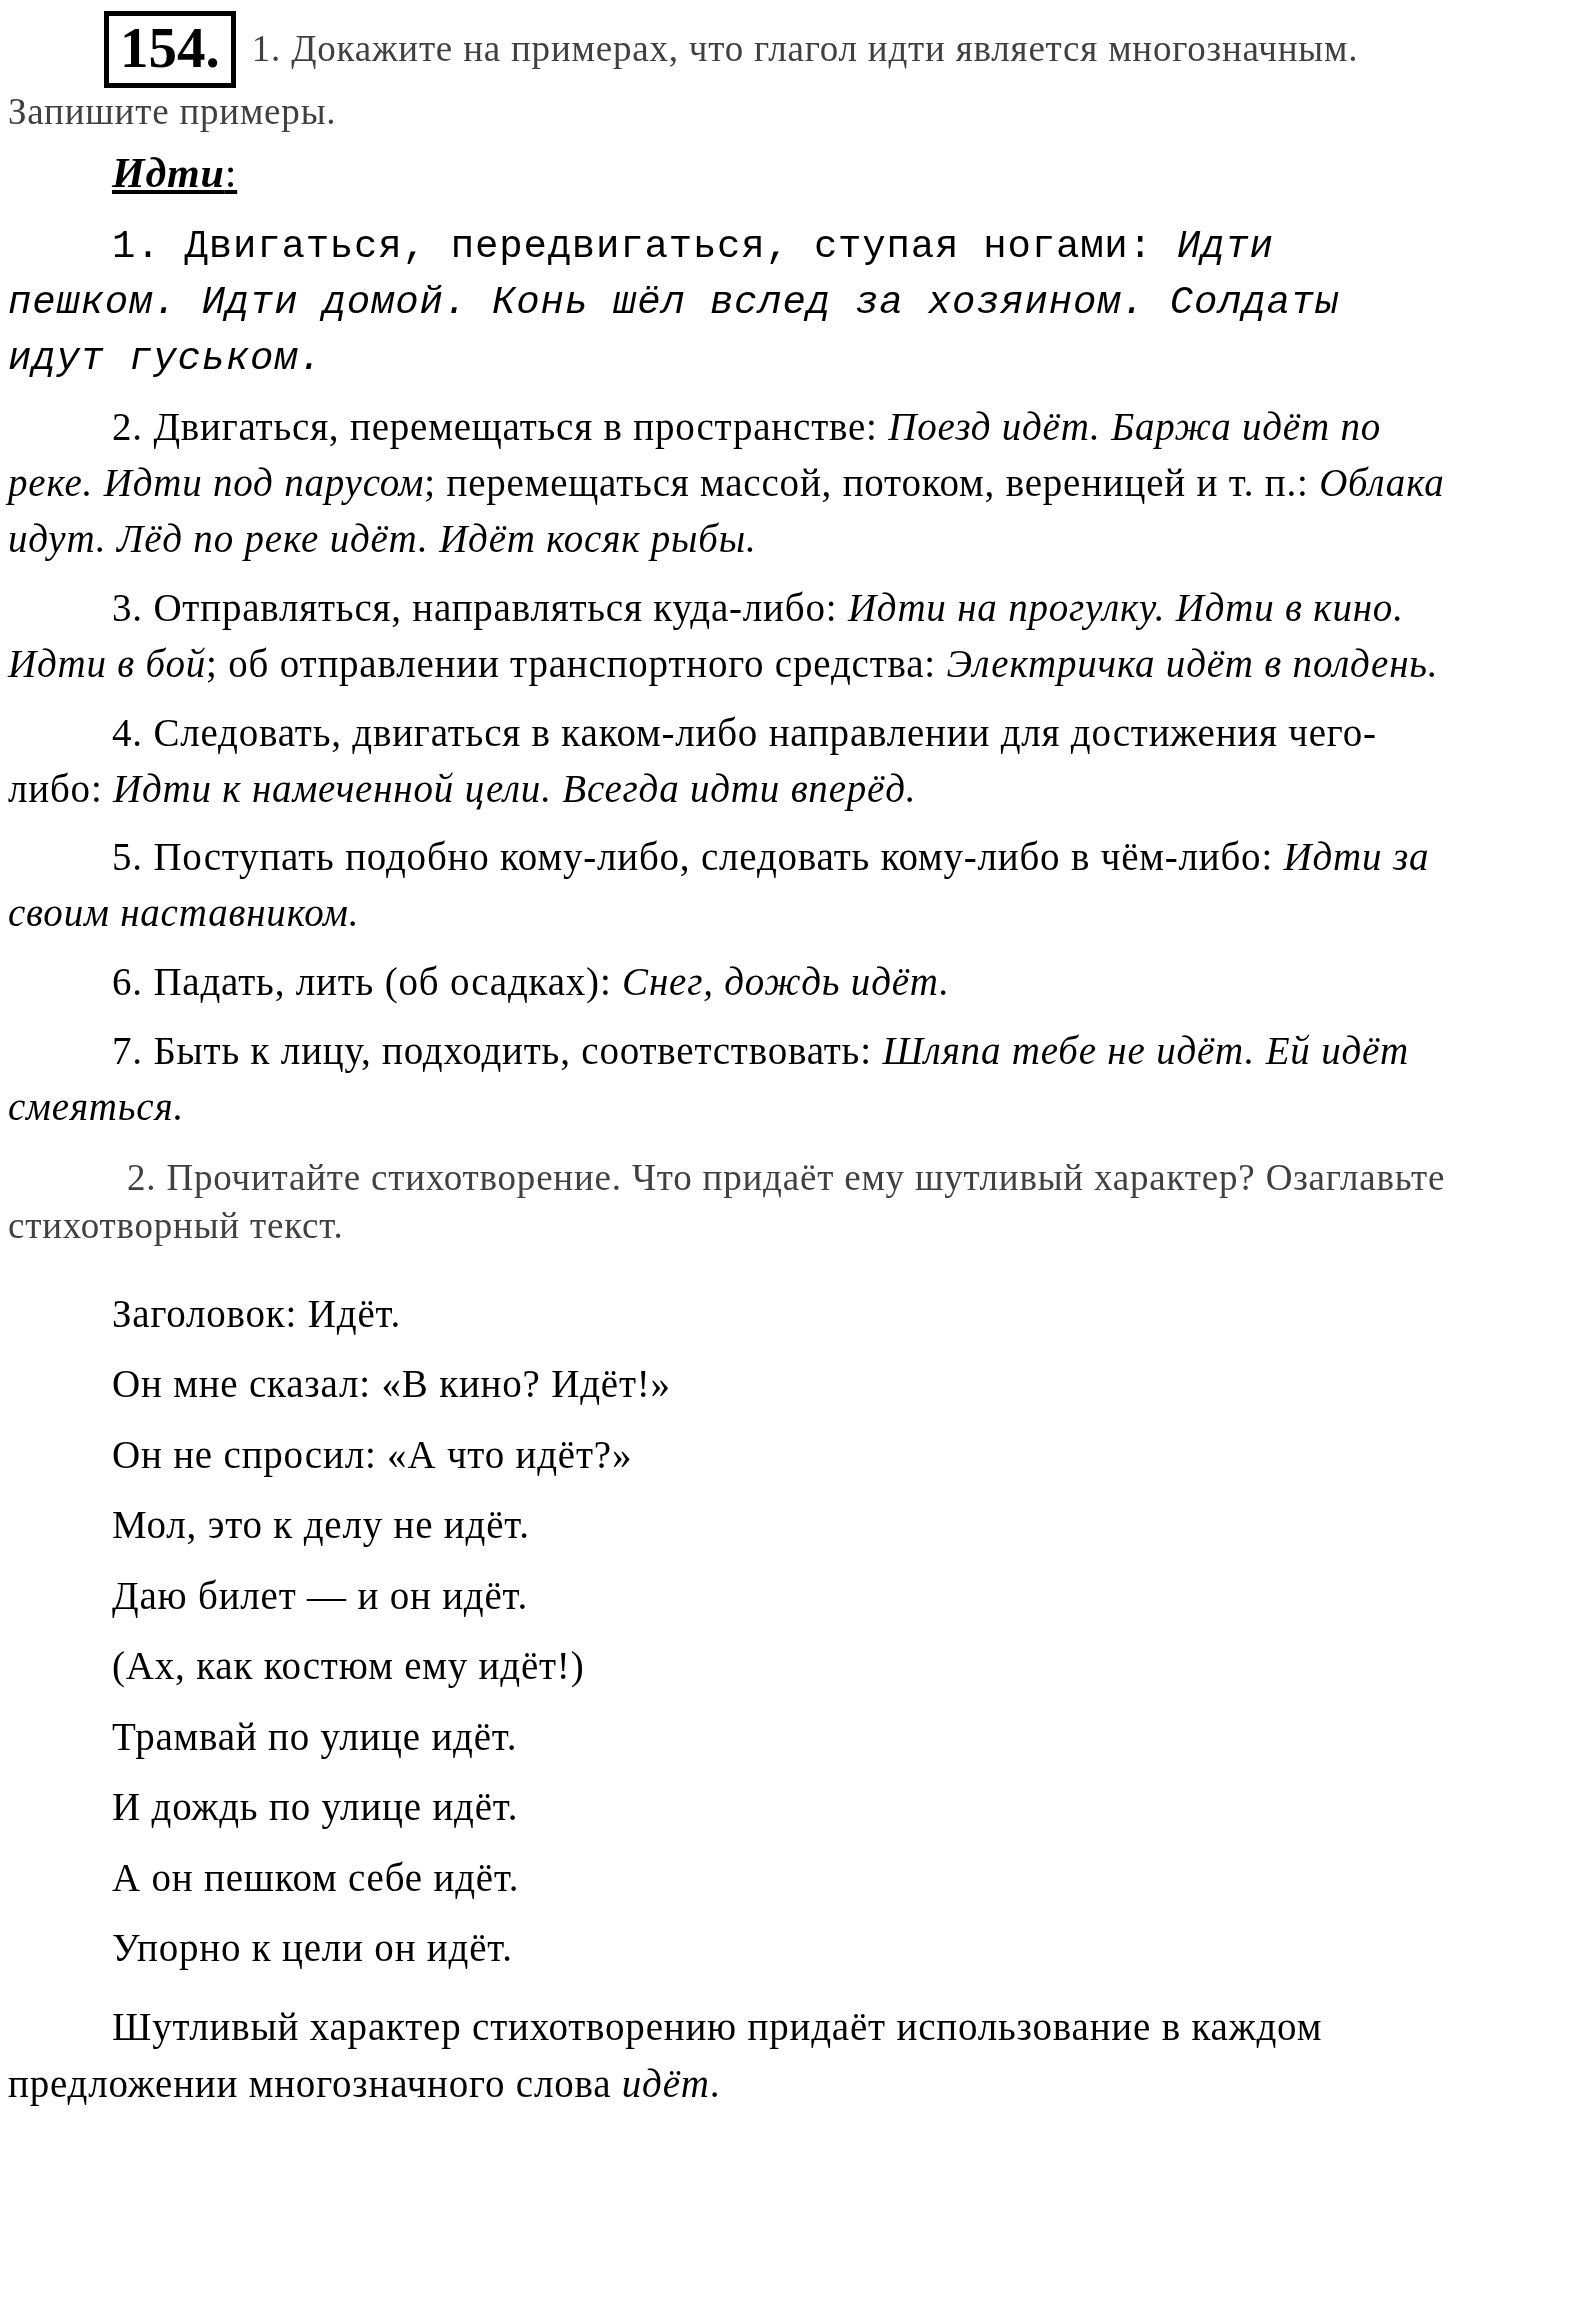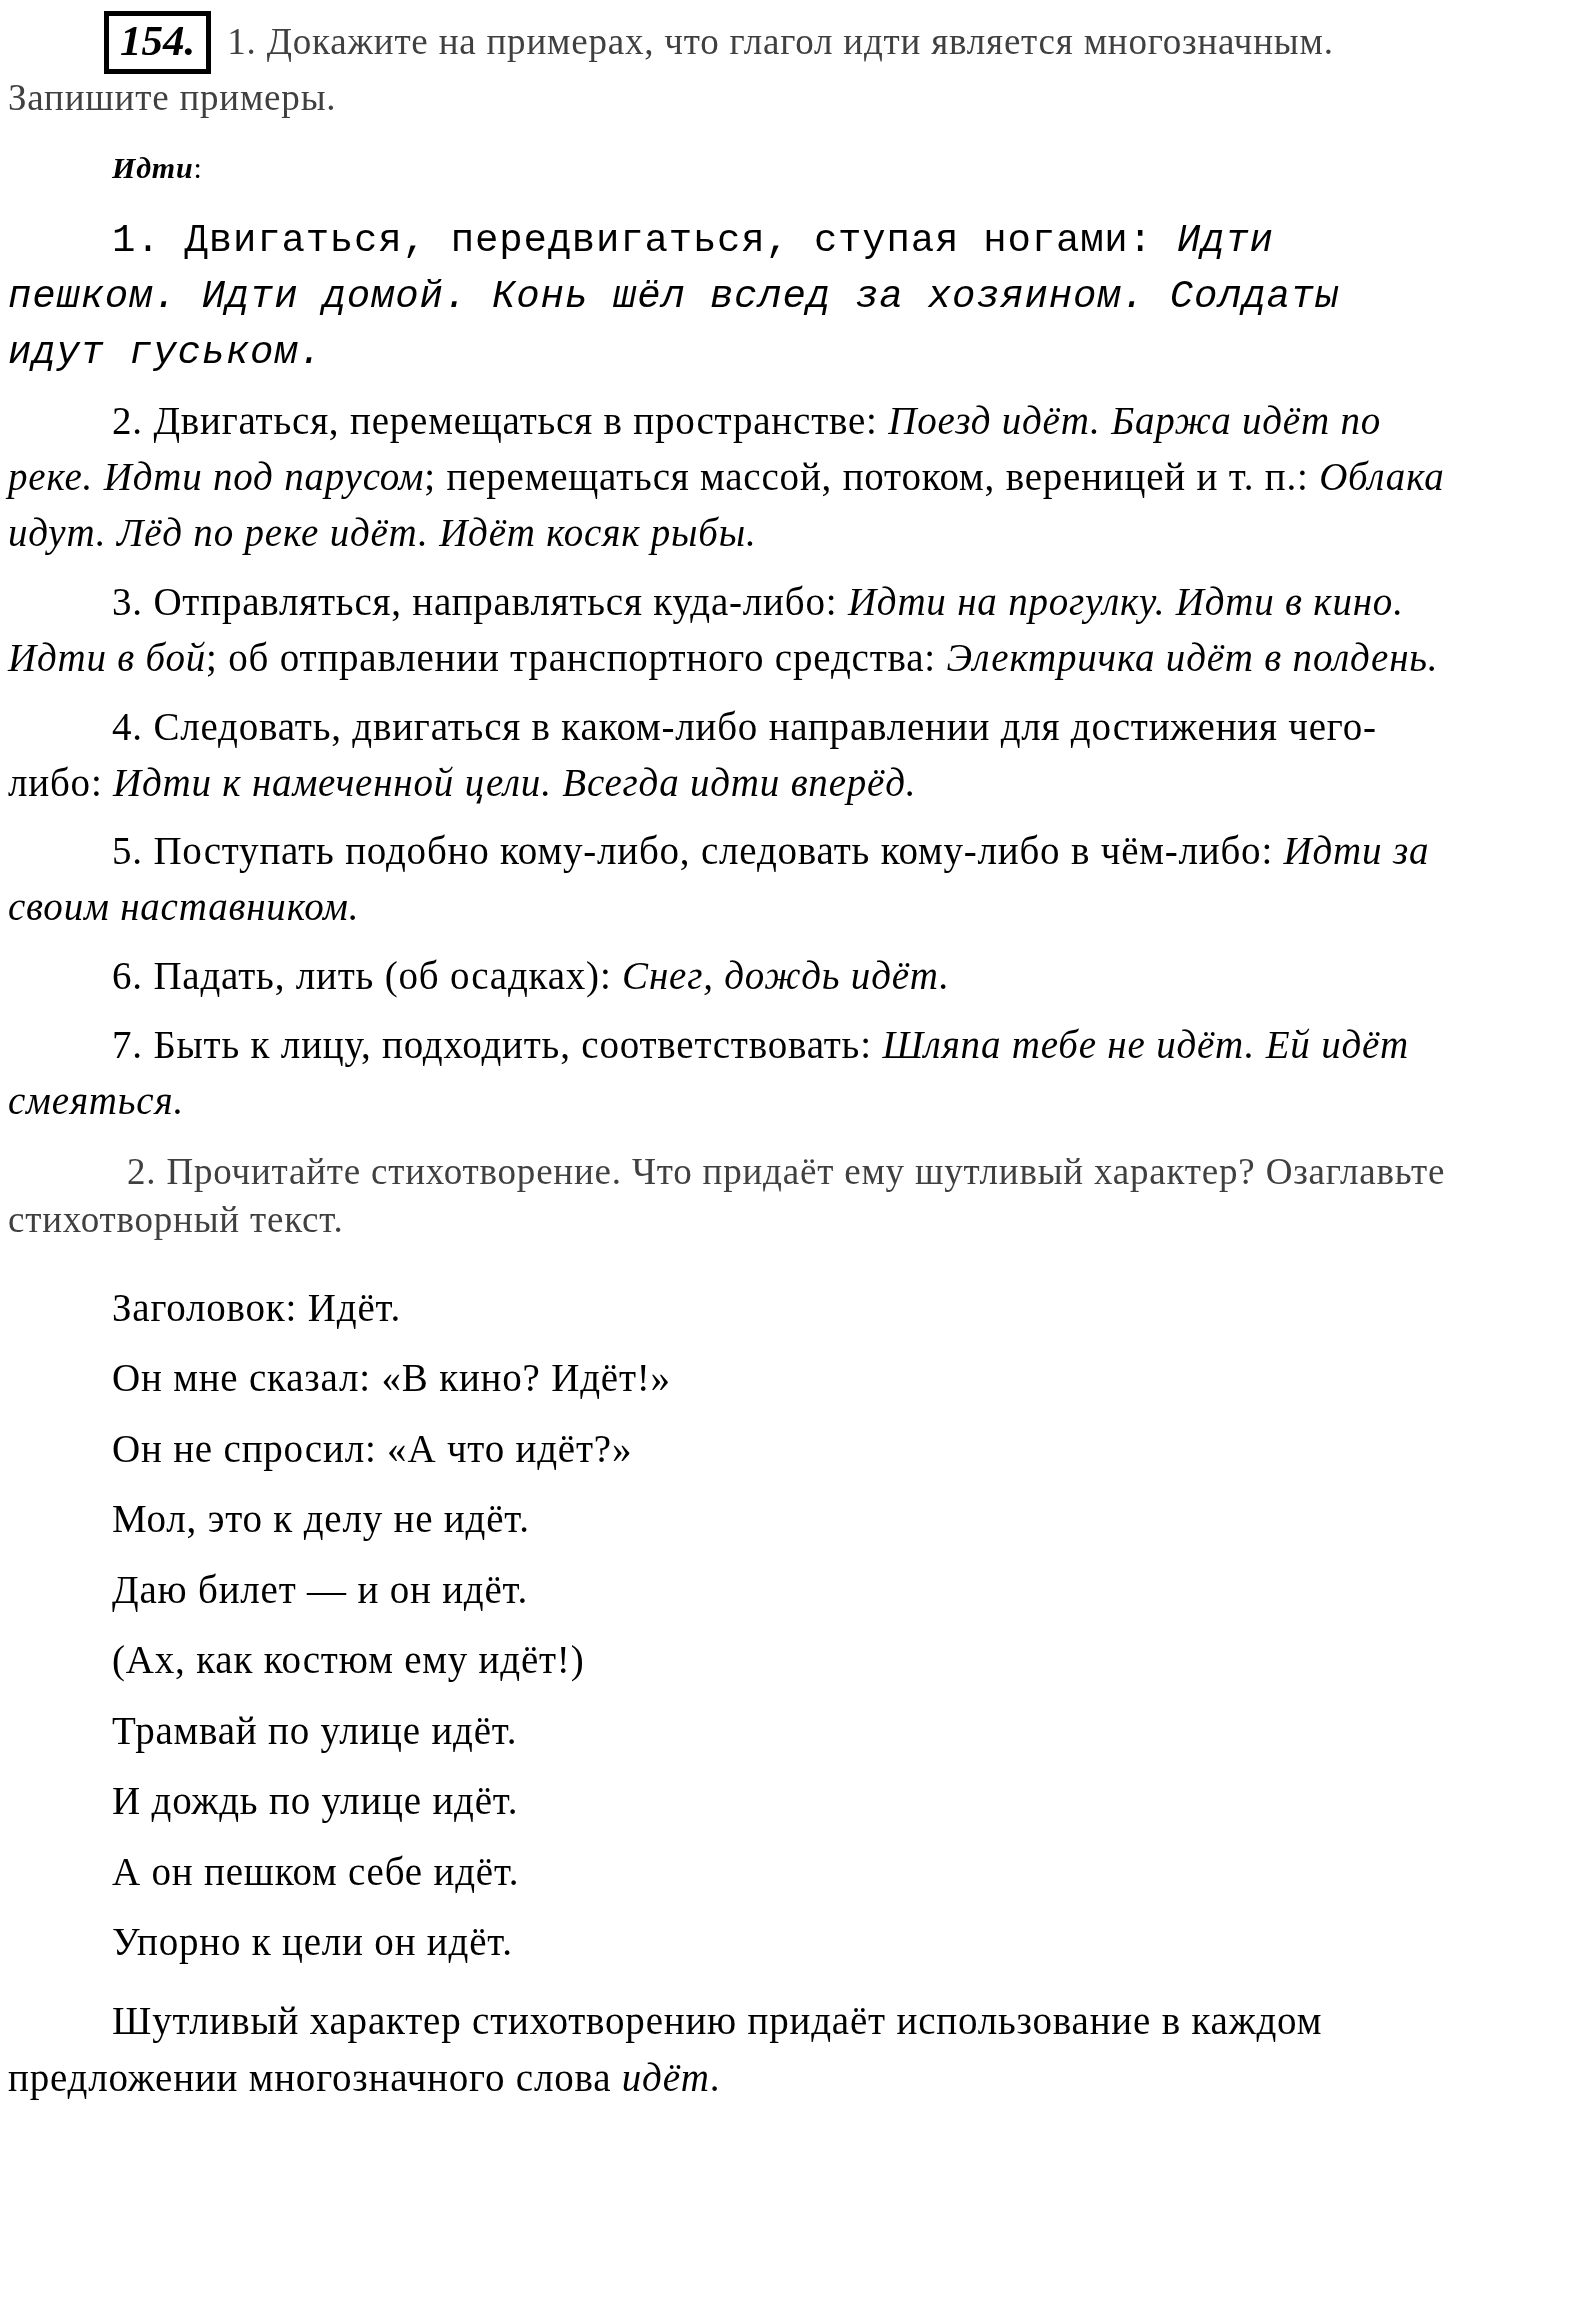--- a/index.html
+++ b/index.html
@@ -24,44 +24,44 @@
   .header-row {
     display: flex;
     align-items: center;
   }
   .num-box {
     border: 5.6px solid #000000;
     padding: 3.2px 11px 6.4px 11px;
     margin-left: 96px;
     margin-right: 16px;
     font-weight: 700;
-    font-size: 43px;
+    font-size: 57px;
     letter-spacing: 0;
     color: #000000;
     line-height: 1;
     flex: 0 0 auto;
-    font-style: italic;
   }
   .task-gray {
     color: #404040;
     font-size: 37px;
     line-height: 48px;
   }
   .task2 {
     margin-top: 19px;
     text-indent: 119px;
     width: 1497px;
   }
 
   
   .verb-heading {
-    margin: 19px 0 0 104px;
-    font-size: 30px;
+    margin: 11px 0 0 104px;
+    font-size: 42px;
     font-weight: 700;
     line-height: 53px;
+    text-decoration: underline;
   }
   .verb-heading .word { font-style: italic; }
   .verb-heading .colon { font-weight: 400; }
 
   
   .def {
     margin: 12.7px 0 0 0;
     text-indent: 104px;
     line-height: 56px;
   }

